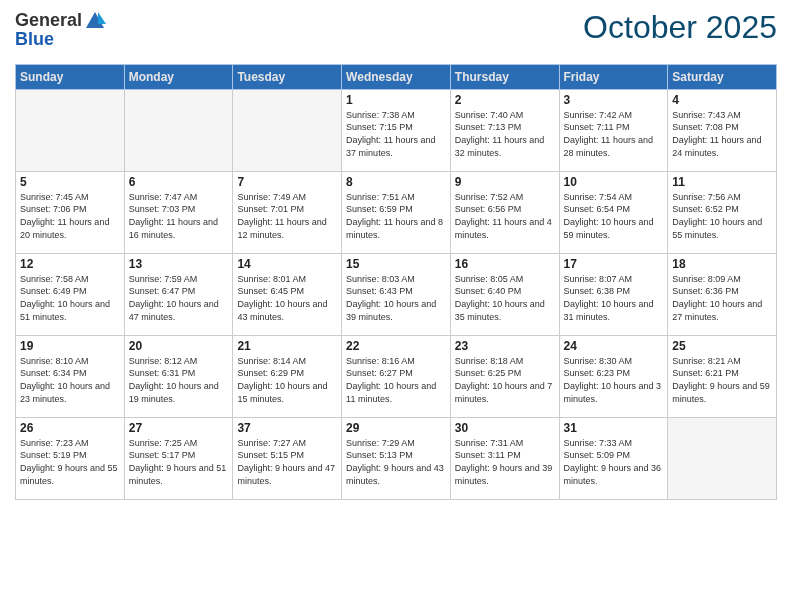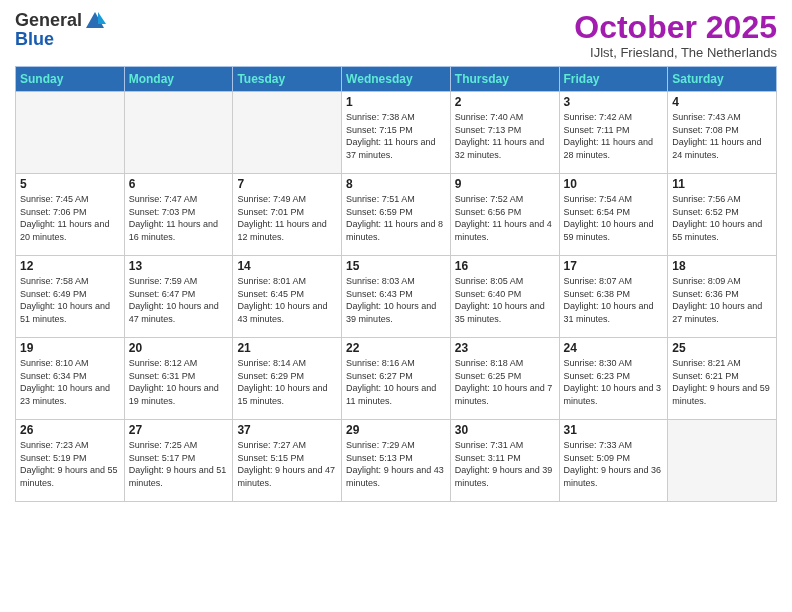--- a/index.html
+++ b/index.html
@@ -12,21 +12,21 @@
     }
     .page {
       width: 792px;
       min-height: 612px;
       padding: 10px 15px 10px 15px;
     }
     .header {
       display: flex;
       align-items: flex-start;
       justify-content: space-between;
-      margin-bottom: 6px;
+      margin-bottom: 14px;
     }
     .logo {
       display: flex;
       align-items: center;
       gap: 0;
     }
     .logo-text {
       font-size: 18px;
       font-weight: bold;
       line-height: 1.1;
@@ -36,36 +36,36 @@
     .logo-icon {
       width: 22px;
       height: 22px;
       margin-left: 2px;
     }
     .title-block {
       text-align: right;
     }
     .month-title {
       font-size: 32px;
-      font-weight: bold;
-      color: #a21caf;
+      font-weight: normal;
+      color: #0c4a6e;
       line-height: 1.1;
     }
     .subtitle {
       font-size: 13px;
       color: #444;
     }
     .calendar {
       width: 100%;
       border-collapse: collapse;
       table-layout: fixed;
     }
     .calendar th {
       background: #2a6db5;
-      color: #5eead4;
+      color: #e5e5e5;
       font-size: 12px;
       font-weight: bold;
       padding: 5px 4px;
       text-align: left;
       border: 1px solid #aac4e8;
     }
     .calendar td {
       border: 1px solid #ccc;
       vertical-align: top;
       padding: 3px 4px;
@@ -104,21 +104,20 @@
             <polygon points="14,2 22,14 14,14" fill="#1a9ad7"></polygon>
           </svg>
         </div>
         <div style="margin-top:-2px;">
           <span class="logo-text logo-blue">Blue</span>
         </div>
       </div>
     </div>
     <div class="title-block">
       <div class="month-title">October 2025</div>
-      <div class="subtitle">IJlst, Friesland, The Netherlands</div>
     </div>
   </div>
 
   <table class="calendar">
     <thead>
       <tr>
         <th>Sunday</th>
         <th>Monday</th>
         <th>Tuesday</th>
         <th>Wednesday</th>

